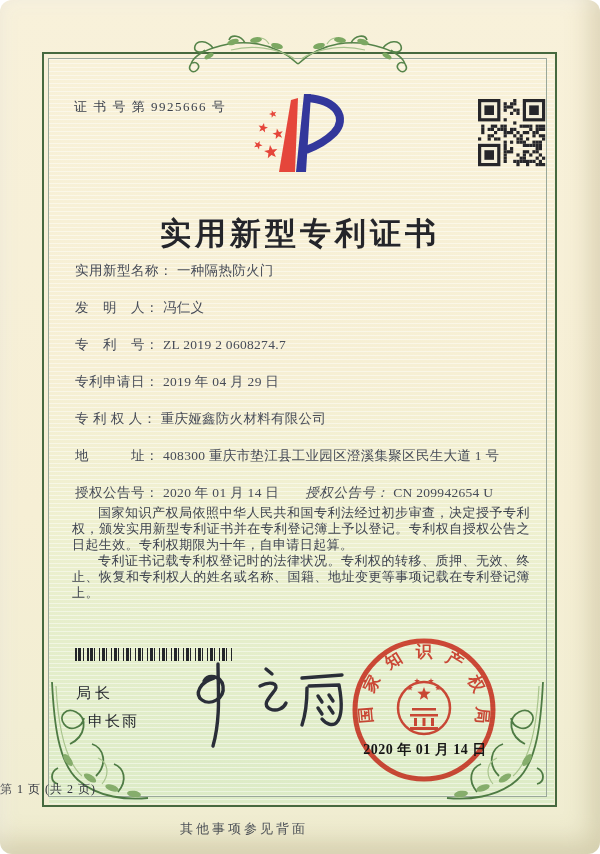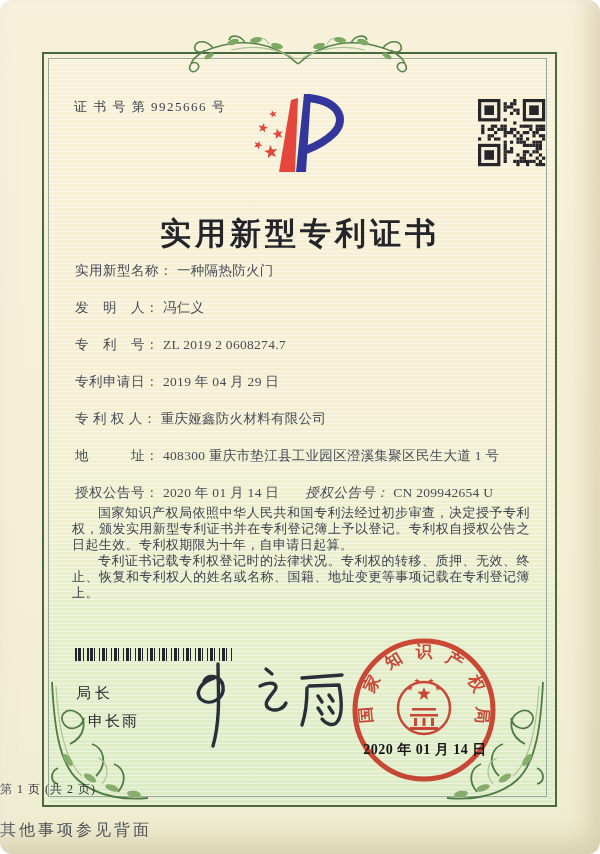--- a/index.html
+++ b/index.html
@@ -33,21 +33,21 @@
   .barcode{left:75px;top:648px;width:158px;height:13px;
     background:repeating-linear-gradient(90deg,#23252a 0 1.5px,transparent 1.5px 3px,#23252a 3px 6px,transparent 6px 7.5px,#23252a 7.5px 8.5px,transparent 8.5px 12px);}
   .officer-title{left:76px;top:684px;font-size:15px;letter-spacing:4px;color:#23262c;}
   .officer-name{left:88px;top:712px;font-size:15px;letter-spacing:2px;color:#23262c;}
   .seal-svg{left:348px;top:634px;mix-blend-mode:multiply;opacity:.9;}
   .seal-char{font-size:16.5px;font-weight:bold;fill:#dd382c;text-anchor:middle;
     font-family:"Liberation Serif","DejaVu Serif",serif;}
   .seal-date{left:350px;top:741px;width:150px;text-align:center;font-size:14px;font-weight:bold;
     color:#161616;letter-spacing:.5px;z-index:6;}
   .page-num{left:0;top:781px;width:600px;text-align:left;font-size:12px;color:#33363f;letter-spacing:1px;}
-  .back-note{left:0;top:820px;width:488px;text-align:left;font-size:16px;color:#4b5058;letter-spacing:3px;}
+  .back-note{left:0;top:820px;width:488px;text-align:center;font-size:13px;color:#4b5058;letter-spacing:3px;}
   .sig-svg{left:180px;top:656px;}
   .logo-svg{left:247px;top:88px;}
   .qr-svg{left:478px;top:99px;}
   .orn{pointer-events:none;}
 </style>
 </head>
 <body>
 
 <div class="page">
 

